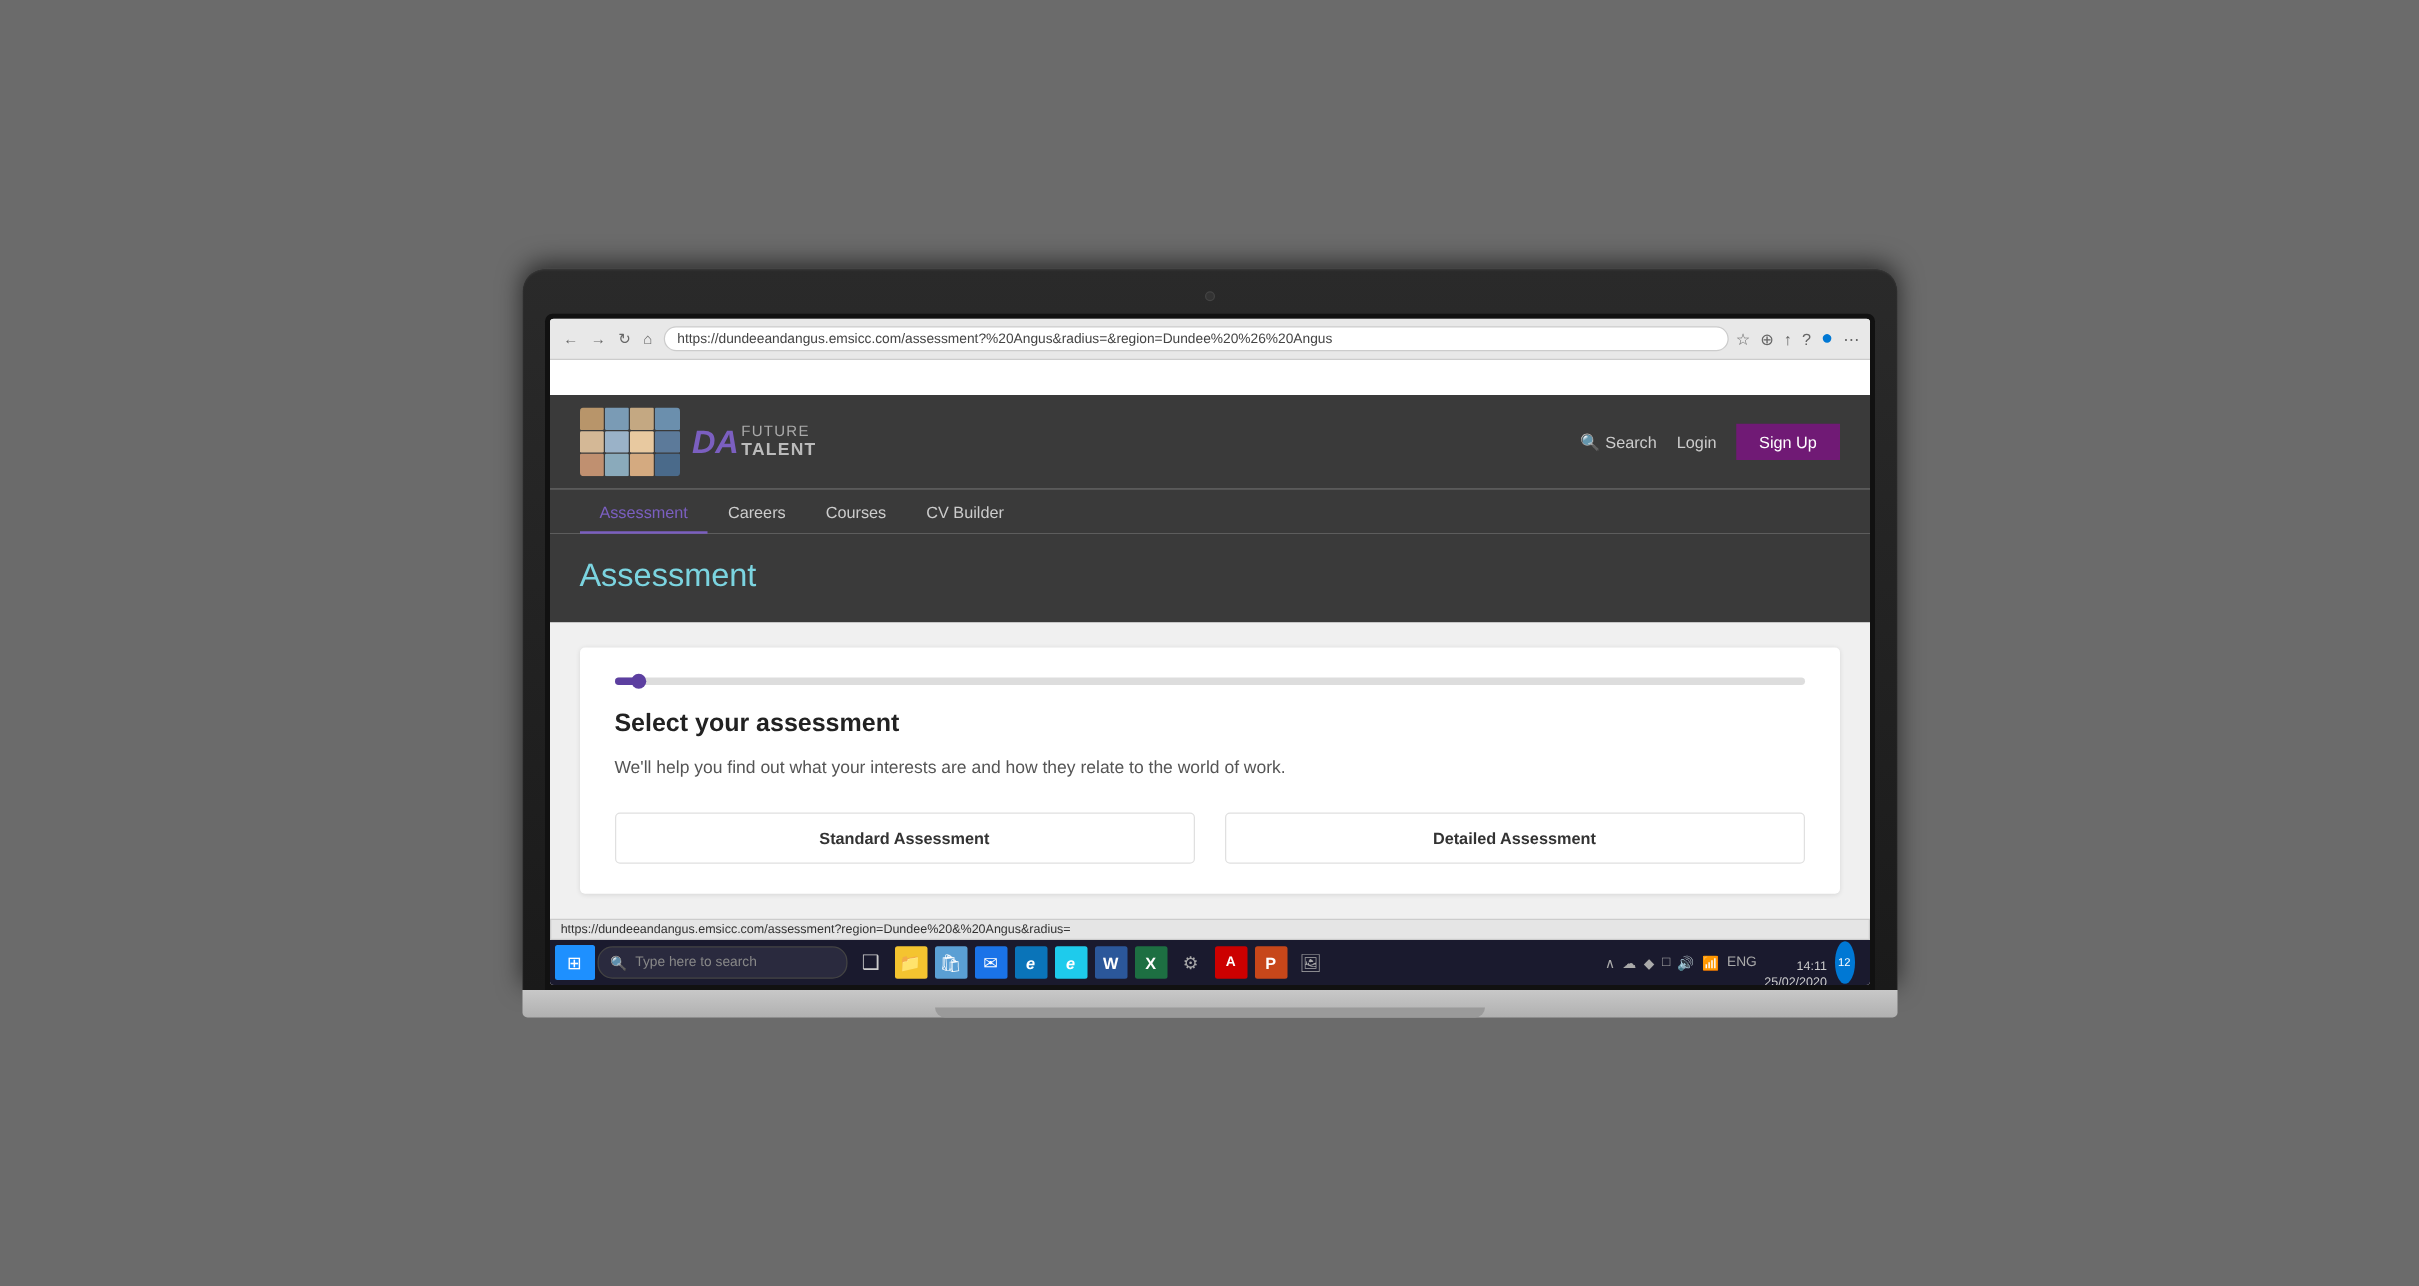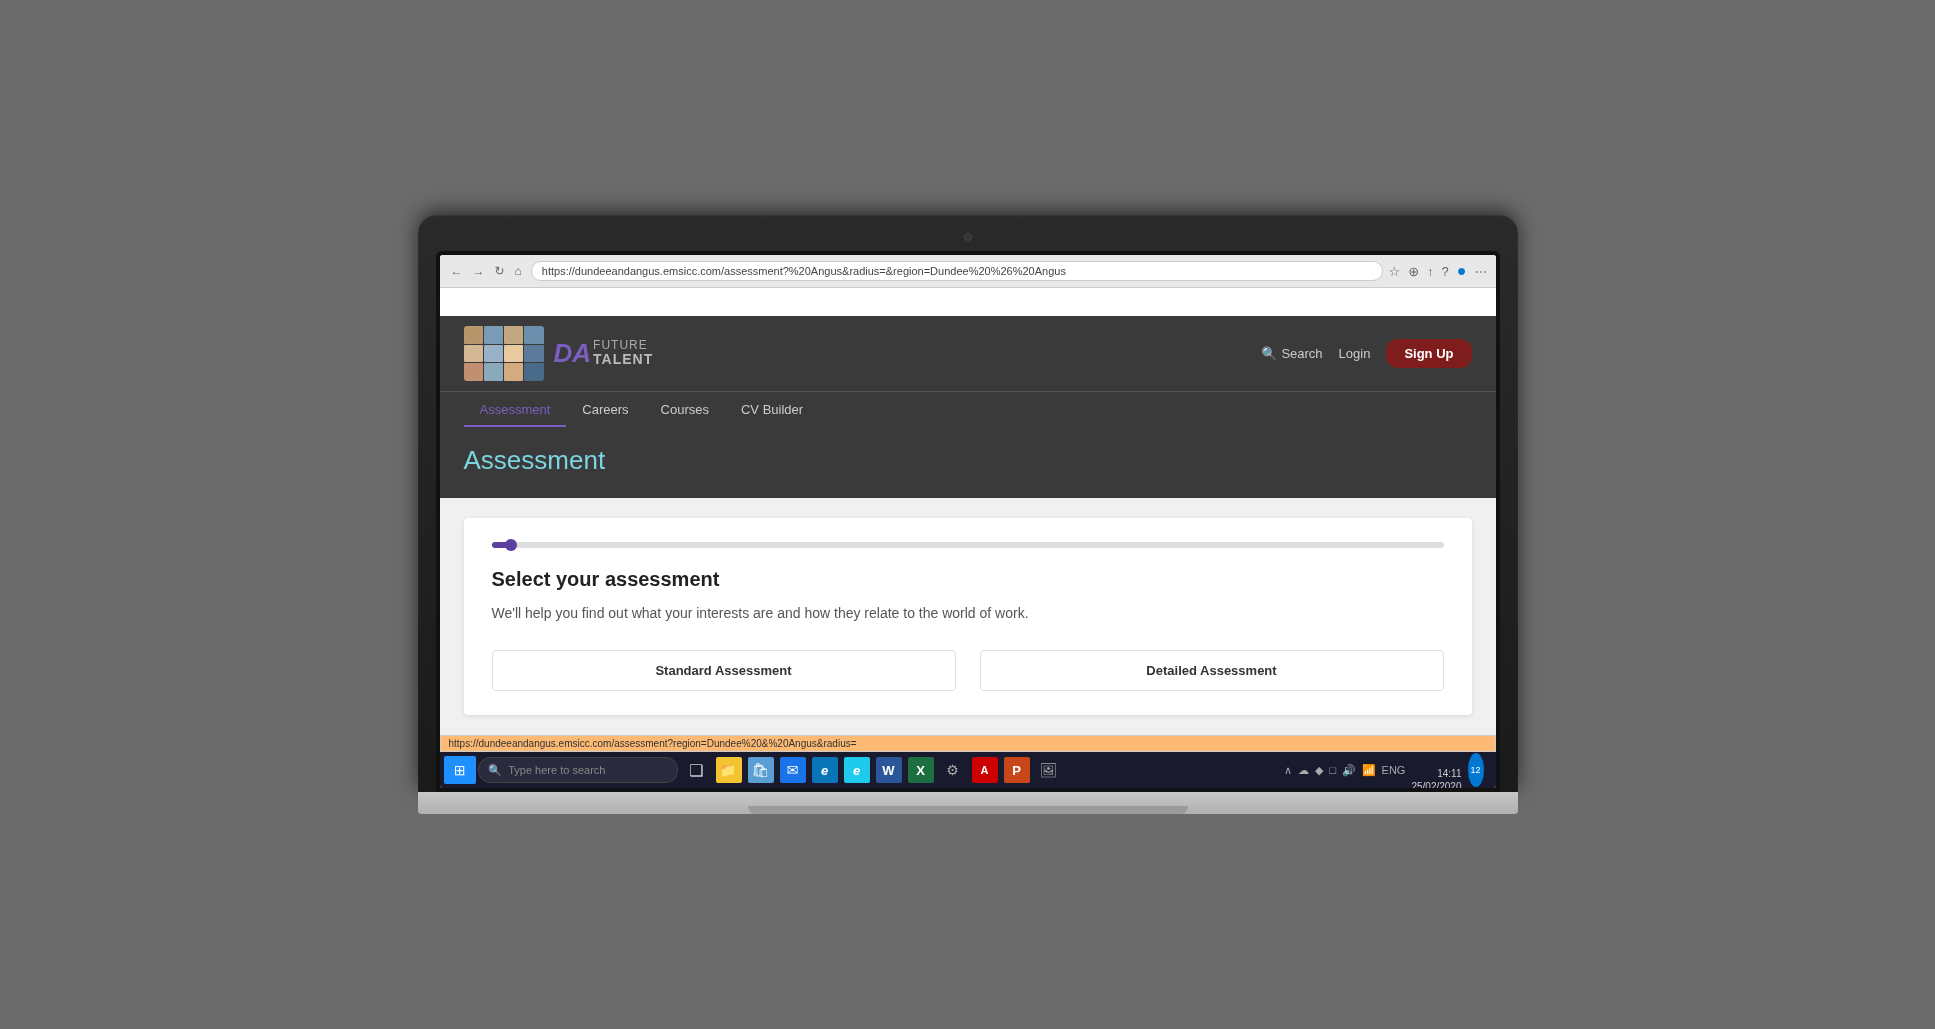--- a/index.html
+++ b/index.html
@@ -184,27 +184,27 @@
       font-size: 13px;
     }
     .header-login-btn {
       color: #ccc;
       background: none;
       border: none;
       cursor: pointer;
       font-size: 13px;
     }
     .header-signup-btn {
-      background: #7f1d1d;
+      background: #701a75;
       color: #fff;
       border: none;
-      border-radius: 12px;
+      border-radius: 0;
       padding: 7px 18px;
       font-size: 13px;
-      font-weight: bold;
+      font-weight: normal;
       cursor: pointer;
     }
 
     
     .site-nav {
       background: #3a3a3a;
       padding: 0 24px;
       display: flex;
       gap: 0;
       border-top: 1px solid #555;
@@ -302,21 +302,21 @@
       border: 1px solid #e0e0e0;
       border-radius: 4px;
       font-size: 13px;
       font-weight: bold;
       color: #333;
       text-align: center;
     }
 
     
     .status-bar-tooltip {
-      background: #fdba74;
+      background: #e5e5e5;
       border: 1px solid #ccc;
       font-size: 10px;
       color: #333;
       padding: 2px 8px;
       position: relative;
     }
 
     
     .taskbar {
       background: #1a1a2e;

